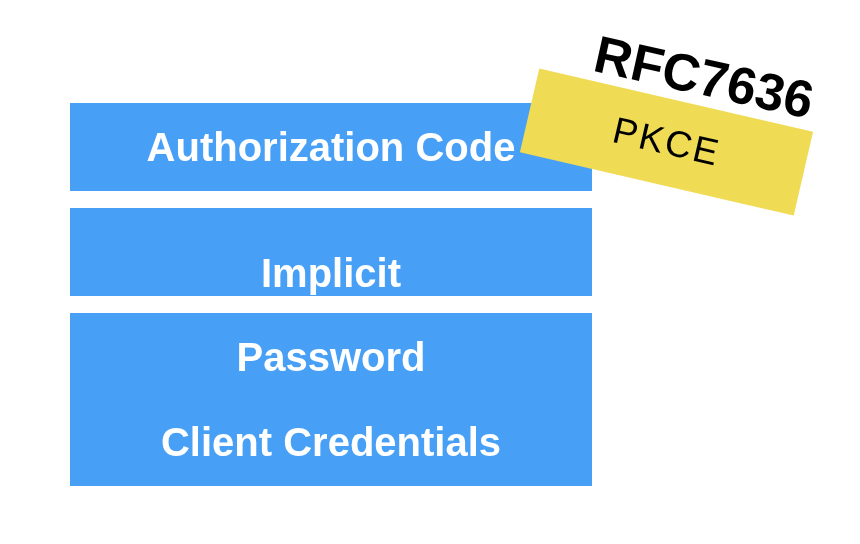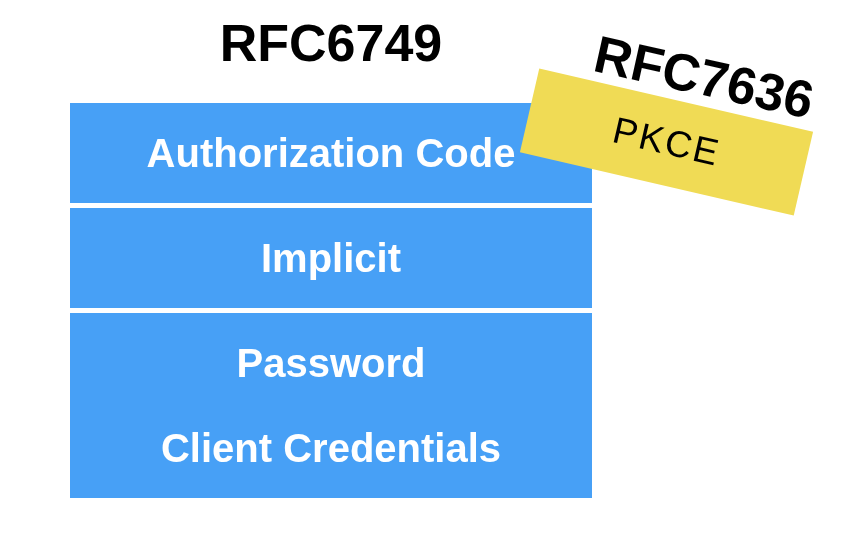--- a/index.html
+++ b/index.html
@@ -25,35 +25,35 @@
     line-height: 1.2;
     font-weight: 700;
     color: var(--title-color, #000000);
     letter-spacing: 0px;
     z-index: 1;
   }
   .flow-bar {
     position: absolute;
     left: 70px;
     width: 522px;
-    height: 100px;
+    height: 88px;
     background: var(--bar-color, #47A0F6);
     display: flex;
     align-items: center;
     justify-content: center;
     z-index: 2;
   }
   .flow-bar .bar-label {
     color: var(--bar-text-color, #ffffff);
     font-size: 40px;
     font-weight: 700;
     white-space: nowrap;
   }
   .bar-1 { top: 103px; }
-  .bar-2 { top: 208px; }
+  .bar-2 { top: 208px; align-items: flex-end; }
   .bar-3 { top: 313px; text-align: center; }
   .bar-4 { top: 398px; }
   .sticker {
     position: absolute;
     left: 526px;
     top: 99px;
     width: 281px;
     height: 86px;
     background: var(--sticker-color, #F0DB55);
     transform: rotate(13deg);
@@ -84,21 +84,20 @@
     transform-origin: center center;
     white-space: nowrap;
     z-index: 4;
   }
 </style>
 </head>
 <body>
 
 <div class="canvas">
 
-  <div class="main-title">RFC6749</div>
 
   <div class="flow-bar bar-1">
     <span class="bar-label">Authorization Code</span>
   </div>
 
   <div class="flow-bar bar-2">
     <span class="bar-label">Implicit</span>
   </div>
 
   <div class="flow-bar bar-3">

